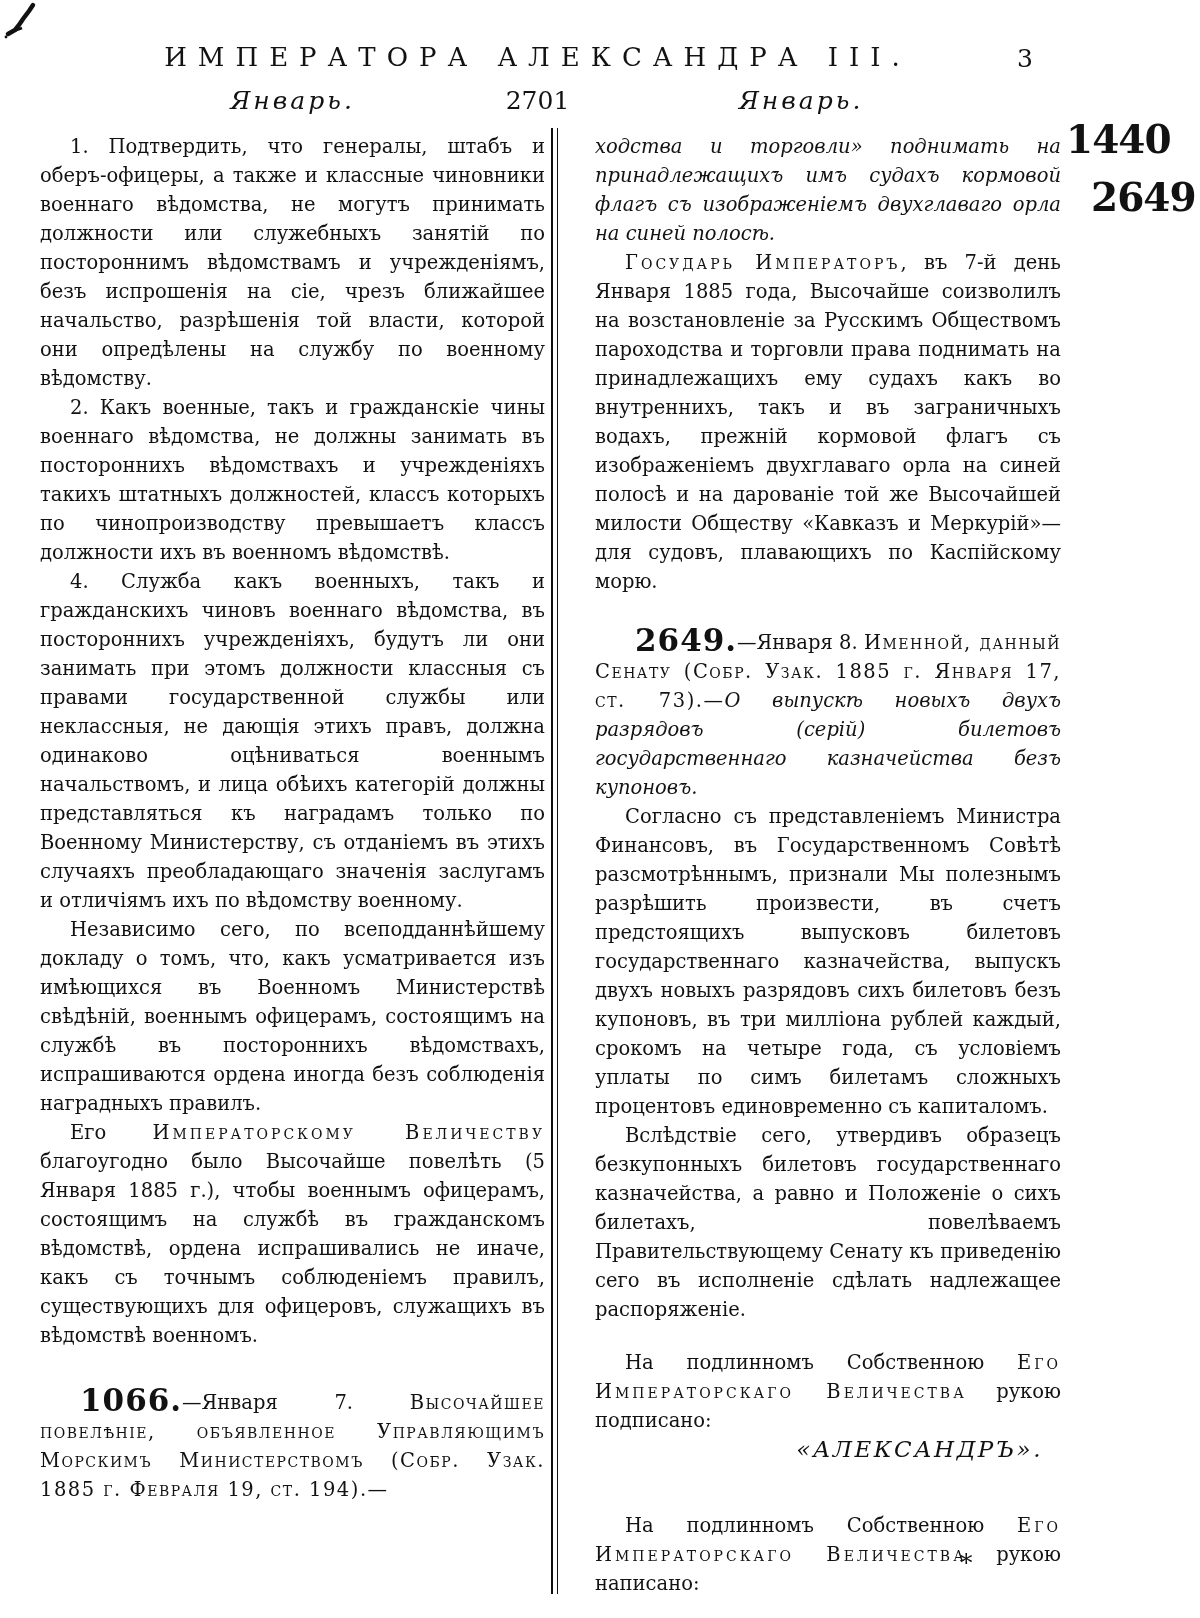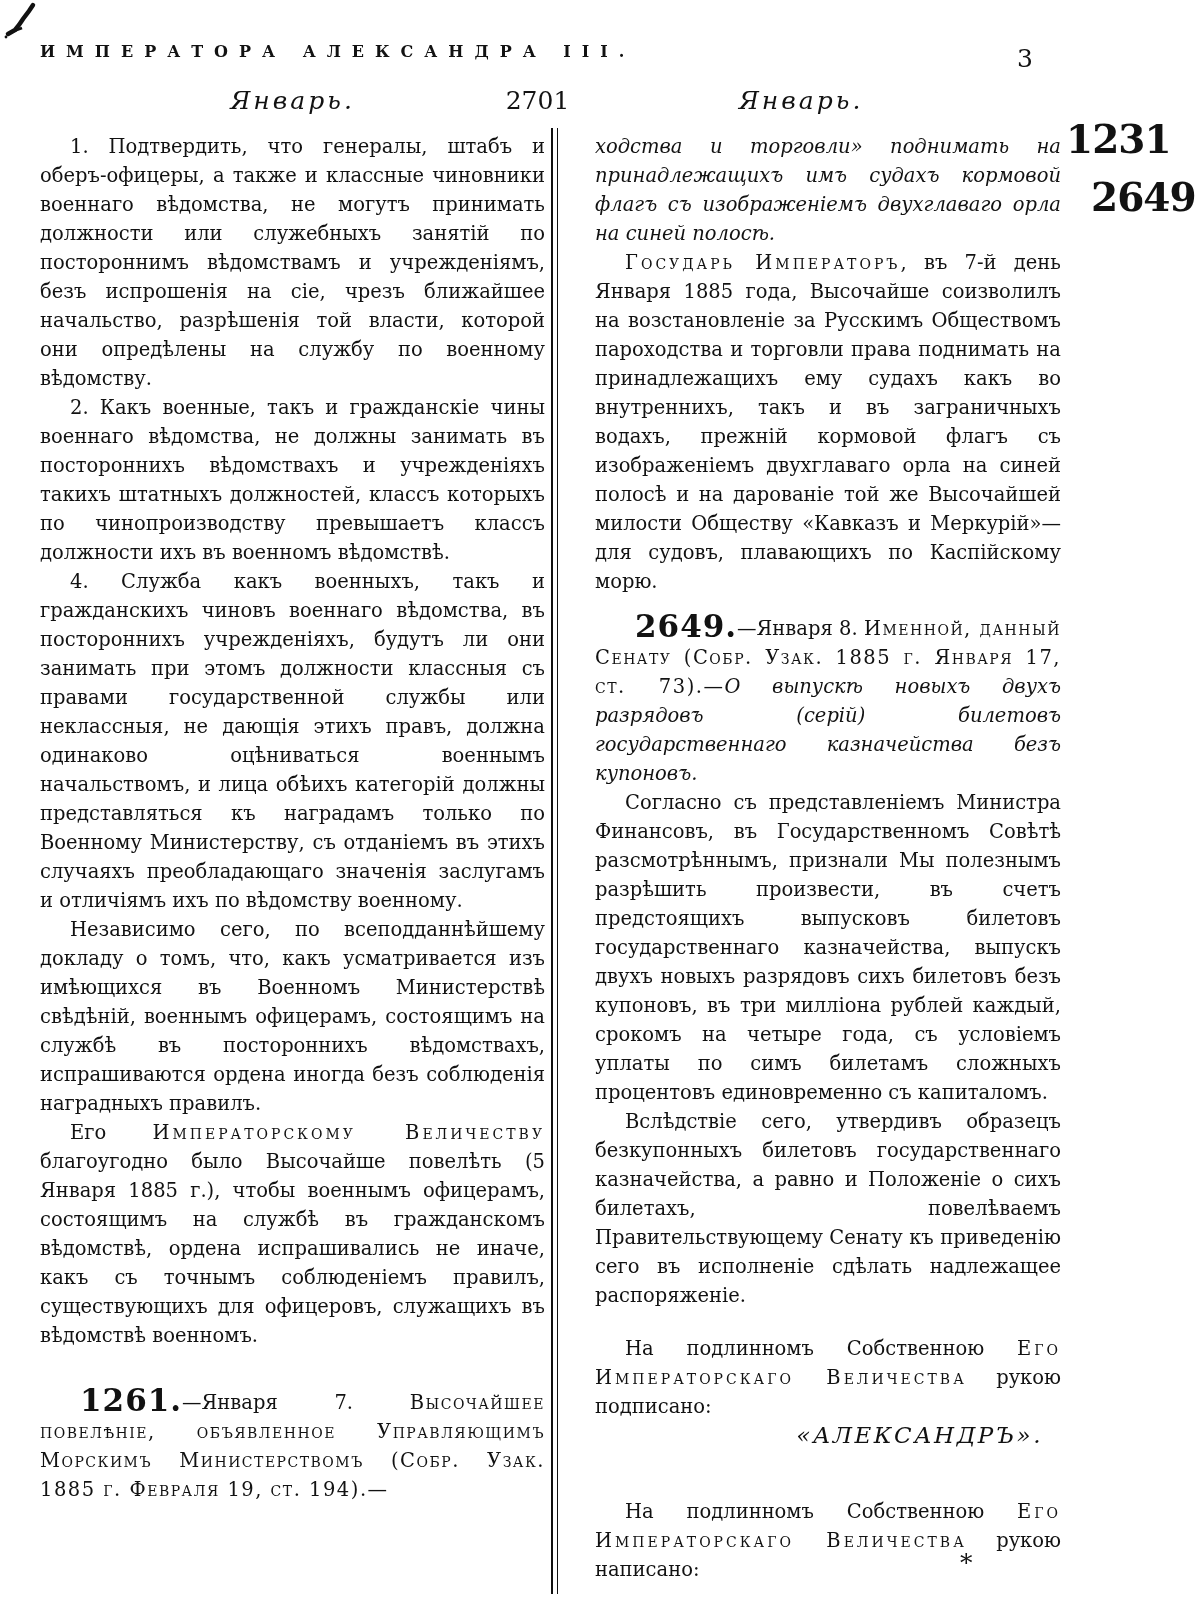--- a/index.html
+++ b/index.html
@@ -7,21 +7,21 @@
     position:relative;
     width:1200px;height:1618px;
     background:#ffffff;
     color:#121212;
     font-family:"DejaVu Serif","DejaVu Sans",serif;
     overflow:hidden;
     margin:0 auto;
   }
   
   .running-head{position:absolute;top:42px;left:40px;width:995px;height:34px;}
-  .rh-title{font-size:16px;letter-spacing:11px;white-space:nowrap;font-weight:bold;}
+  .rh-title{text-align:center;font-size:26px;letter-spacing:11px;white-space:nowrap;}
   .rh-page{position:absolute;right:2px;top:2px;font-size:25px;}
   
   .month-row{position:absolute;top:86px;left:0;width:1004px;height:32px;font-size:25px;}
   .month-left{position:absolute;left:40px;width:505px;text-align:center;font-style:italic;letter-spacing:3px;}
   .year-center{position:absolute;left:0;width:1075px;text-align:center;}
   .month-right{position:absolute;left:568px;width:466px;text-align:center;font-style:italic;letter-spacing:3px;}
   
   .col{position:absolute;top:132px;}
   .col-left{left:40px;width:505px;}
   .col-right{left:595px;width:466px;}
@@ -70,32 +70,32 @@
     <span class="year-center">2701</span>
     <span class="month-right">Январь.</span>
   </div>
 
   <div class="col col-left" id="col-left">
       <p class="para p-body"><span class="seg-normal">1. Подтвердить, что генералы, штабъ и оберъ-офицеры, а также и классные чиновники военнаго вѣдомства, не могутъ принимать должности или служебныхъ занятій по постороннимъ вѣдомствамъ и учрежденіямъ, безъ испрошенія на сіе, чрезъ ближайшее начальство, разрѣшенія той власти, которой они опредѣлены на службу по военному вѣдомству.</span></p>
       <p class="para p-body"><span class="seg-normal">2. Какъ военные, такъ и гражданскіе чины военнаго вѣдомства, не должны занимать въ постороннихъ вѣдомствахъ и учрежденіяхъ такихъ штатныхъ должностей, классъ которыхъ по чинопроизводству превышаетъ классъ должности ихъ въ военномъ вѣдомствѣ.</span></p>
       <p class="para p-body"><span class="seg-normal">4. Служба какъ военныхъ, такъ и гражданскихъ чиновъ военнаго вѣдомства, въ постороннихъ учрежденіяхъ, будутъ ли они занимать при этомъ должности классныя съ правами государственной службы или неклассныя, не дающія этихъ правъ, должна одинаково оцѣниваться военнымъ начальствомъ, и лица обѣихъ категорій должны представляться къ наградамъ только по Военному Министерству, съ отданіемъ въ этихъ случаяхъ преобладающаго значенія заслугамъ и отличіямъ ихъ по вѣдомству военному.</span></p>
       <p class="para p-body"><span class="seg-normal">Независимо сего, по всеподданнѣйшему докладу о томъ, что, какъ усматривается изъ имѣющихся въ Военномъ Министерствѣ свѣдѣній, военнымъ офицерамъ, состоящимъ на службѣ въ постороннихъ вѣдомствахъ, испрашиваются ордена иногда безъ соблюденія наградныхъ правилъ.</span></p>
       <p class="para p-body"><span class="seg-normal">Его </span><span class="seg-scsp">Императорскому Величеству</span><span class="seg-normal"> благоугодно было Высочайше повелѣть (5 Января 1885 г.), чтобы военнымъ офицерамъ, состоящимъ на службѣ въ гражданскомъ вѣдомствѣ, ордена испрашивались не иначе, какъ съ точнымъ соблюденіемъ правилъ, существующихъ для офицеровъ, служащихъ въ вѣдомствѣ военномъ.</span></p>
-      <p class="para p-section" style="margin-top: 36px;"><span class="seg-secnum">1261.</span><span class="seg-normal">—Января 7. </span><span class="seg-sc">Высочайшее повелѣніе, объявленное Управляющимъ Морскимъ Министерствомъ (Собр. Узак. 1885 г. Февраля 19, ст. 194).—</span></p>
+      <p class="para p-section" style="margin-top: 36px;"><span class="seg-secnum">1066.</span><span class="seg-normal">—Января 7. </span><span class="seg-sc">Высочайшее повелѣніе, объявленное Управляющимъ Морскимъ Министерствомъ (Собр. Узак. 1885 г. Февраля 19, ст. 194).—</span></p>
     </div>
   <div class="divider"></div>
   <div class="col col-right" id="col-right">
       <p class="para p-noindent"><span class="seg-italic">ходства и торговли» поднимать на принадлежащихъ имъ судахъ кормовой флагъ съ изображеніемъ двухглаваго орла на синей полосѣ.</span></p>
       <p class="para p-body"><span class="seg-scsp">Государь Императоръ</span><span class="seg-normal">, въ 7-й день Января 1885 года, Высочайше соизволилъ на возстановленіе за Русскимъ Обществомъ пароходства и торговли права поднимать на принадлежащихъ ему судахъ какъ во внутреннихъ, такъ и въ заграничныхъ водахъ, прежній кормовой флагъ съ изображеніемъ двухглаваго орла на синей полосѣ и на дарованіе той же Высочайшей милости Обществу «Кавказъ и Меркурій»—для судовъ, плавающихъ по Каспійскому морю.</span></p>
-      <p class="para p-section" style="margin-top: 16px;"><span class="seg-secnum">2649.</span><span class="seg-normal">—Января 8. </span><span class="seg-sc">Именной, данный Сенату (Собр. Узак. 1885 г. Января 17, ст. 73).—</span><span class="seg-italic">О выпускѣ новыхъ двухъ разрядовъ (серій) билетовъ государственнаго казначейства безъ купоновъ.</span></p>
+      <p class="para p-section" style="margin-top: 30px;"><span class="seg-secnum">2649.</span><span class="seg-normal">—Января 8. </span><span class="seg-sc">Именной, данный Сенату (Собр. Узак. 1885 г. Января 17, ст. 73).—</span><span class="seg-italic">О выпускѣ новыхъ двухъ разрядовъ (серій) билетовъ государственнаго казначейства безъ купоновъ.</span></p>
       <p class="para p-body"><span class="seg-normal">Согласно съ представленіемъ Министра Финансовъ, въ Государственномъ Совѣтѣ разсмотрѣннымъ, признали Мы полезнымъ разрѣшить произвести, въ счетъ предстоящихъ выпусковъ билетовъ государственнаго казначейства, выпускъ двухъ новыхъ разрядовъ сихъ билетовъ безъ купоновъ, въ три милліона рублей каждый, срокомъ на четыре года, съ условіемъ уплаты по симъ билетамъ сложныхъ процентовъ единовременно съ капиталомъ.</span></p>
       <p class="para p-body"><span class="seg-normal">Вслѣдствіе сего, утвердивъ образецъ безкупонныхъ билетовъ государственнаго казначейства, а равно и Положеніе о сихъ билетахъ, повелѣваемъ Правительствующему Сенату къ приведенію сего въ исполненіе сдѣлать надлежащее распоряженіе.</span></p>
       <p class="para p-body" style="margin-top: 24px;"><span class="seg-normal">На подлинномъ Собственною </span><span class="seg-scsp">Его Императорскаго Величества</span><span class="seg-normal"> рукою подписано:</span></p>
       <p class="para p-sig" style=""><span class="seg-sig">«АЛЕКСАНДРЪ».</span></p>
       <p class="para p-body" style="margin-top: 46px;"><span class="seg-normal">На подлинномъ Собственною </span><span class="seg-scsp">Его Императорскаго Величества</span><span class="seg-normal"> рукою написано:</span></p>
     </div>
 
-  <div class="margin-num n1">1231</div>
+  <div class="margin-num n1">1440</div>
   <div class="margin-num n2">2649</div>
 
   <div class="footnote-mark">*</div>
 
 </div>
 
 </body></html>

